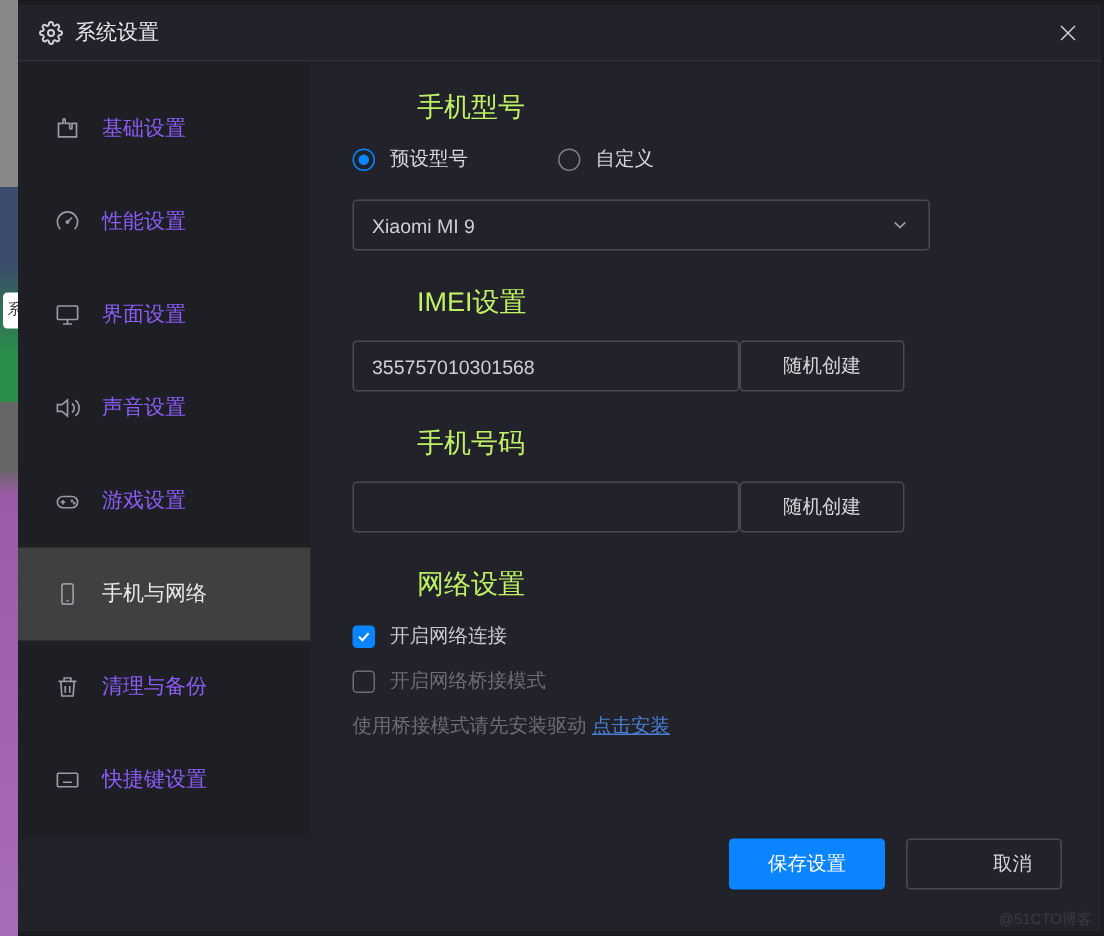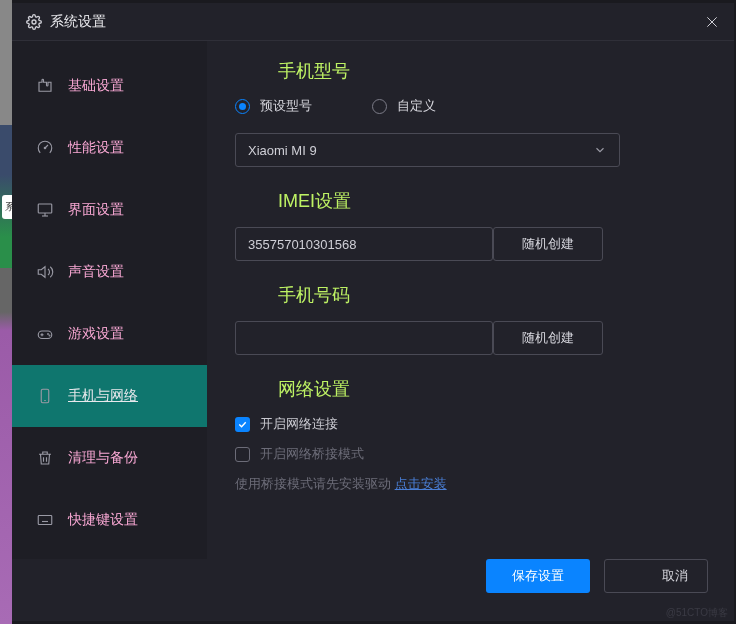--- a/index.html
+++ b/index.html
@@ -84,28 +84,27 @@
     .sidebar {
       width: 195px;
       background: #1e1e25;
       padding-top: 14px;
     }
     .sidebar-item {
       height: 62px;
       display: flex;
       align-items: center;
       padding-left: 24px;
-      color: #f9a8d4;
+      color: #8b5cf6;
       font-size: 14px;
       cursor: pointer;
     }
     .sidebar-item.active {
-      background: #0f766e;
+      background: #404040;
       color: #e8e8ec;
-      text-decoration: underline;
     }
     .sidebar-item .icon {
       width: 18px;
       height: 18px;
       margin-right: 14px;
       display: flex;
       align-items: center;
       justify-content: center;
     }
     .sidebar-item .icon svg {

